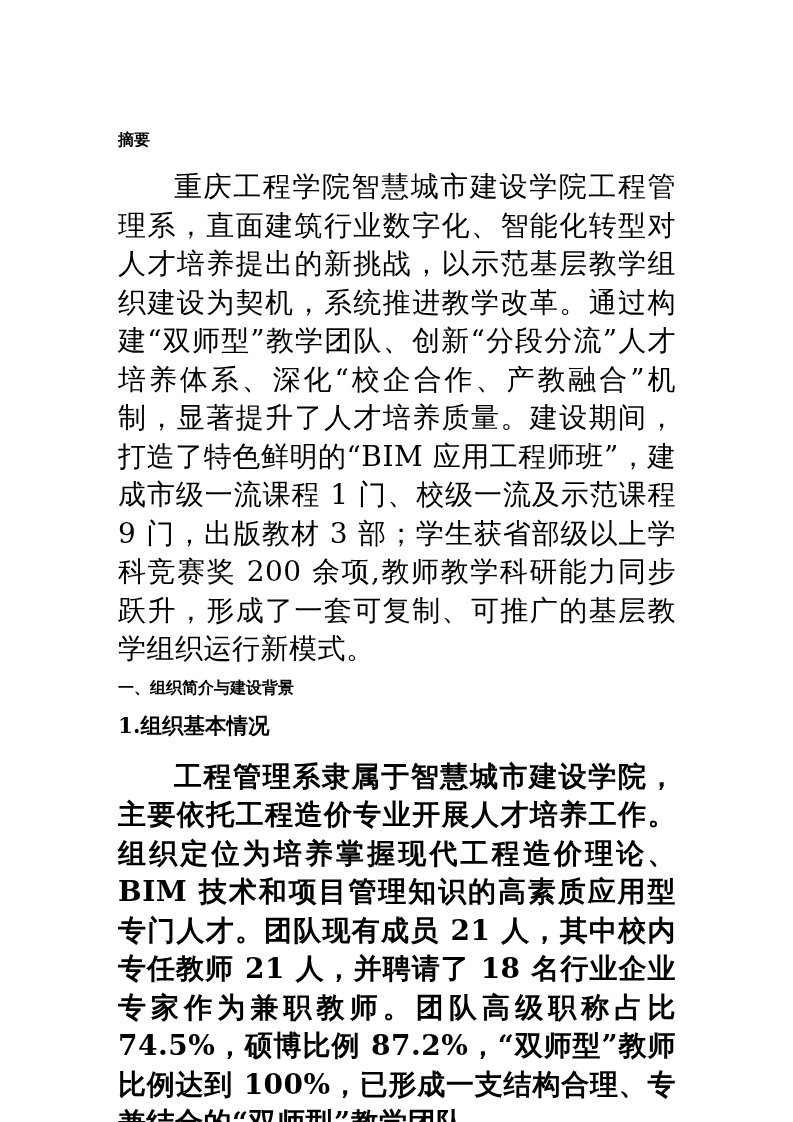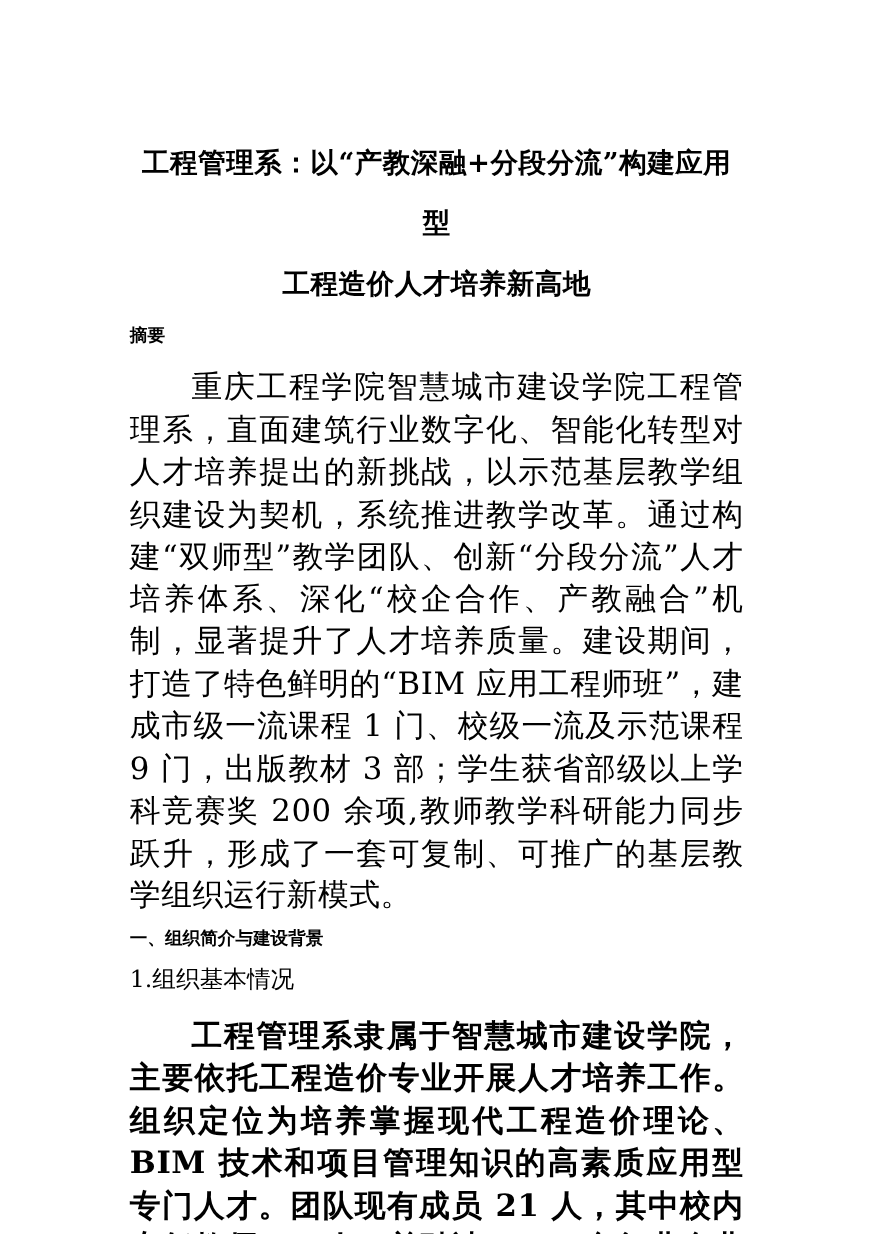--- a/index.html
+++ b/index.html
@@ -45,34 +45,30 @@
     margin-top: 8px;
   }
   .para.second { margin-top: 12px; font-weight: bold; }
   .heading-section {
     font-size: 16px;
     font-weight: bold;
     line-height: 38.5px;
   }
   .heading-subsection {
     font-size: 21.5px;
-    font-weight: normal;
+    font-weight: bold;
     line-height: 38.5px;
   }
 </style>
 </head>
 <body>
 
 <div class="page">
   <div class="content">
 
-    <div class="doc-title">
-      <div>工程管理系：以“产教深融+分段分流”构建应用型</div>
-      <div>工程造价人才培养新高地</div>
-    </div>
 
     <div class="heading-abstract">摘要</div>
 
     <p class="para">重庆工程学院智慧城市建设学院工程管理系，直面建筑行业数字化、智能化转型对人才培养提出的新挑战，以示范基层教学组织建设为契机，系统推进教学改革。通过构建“双师型”教学团队、创新“分段分流”人才培养体系、深化“校企合作、产教融合”机制，显著提升了人才培养质量。建设期间，打造了特色鲜明的“BIM 应用工程师班”，建成市级一流课程 1 门、校级一流及示范课程 9 门，出版教材 3 部；学生获省部级以上学科竞赛奖 200 余项,教师教学科研能力同步跃升，形成了一套可复制、可推广的基层教学组织运行新模式。</p>
 
     <div class="heading-section">一、组织简介与建设背景</div>
 
     <div class="heading-subsection">1.组织基本情况</div>
 
     <p class="para second">工程管理系隶属于智慧城市建设学院，主要依托工程造价专业开展人才培养工作。组织定位为培养掌握现代工程造价理论、BIM 技术和项目管理知识的高素质应用型专门人才。团队现有成员 21 人，其中校内专任教师 21 人，并聘请了 18 名行业企业专家作为兼职教师。团队高级职称占比 74.5%，硕博比例 87.2%，“双师型”教师比例达到 100%，已形成一支结构合理、专兼结合的“双师型”教学团队。</p>

